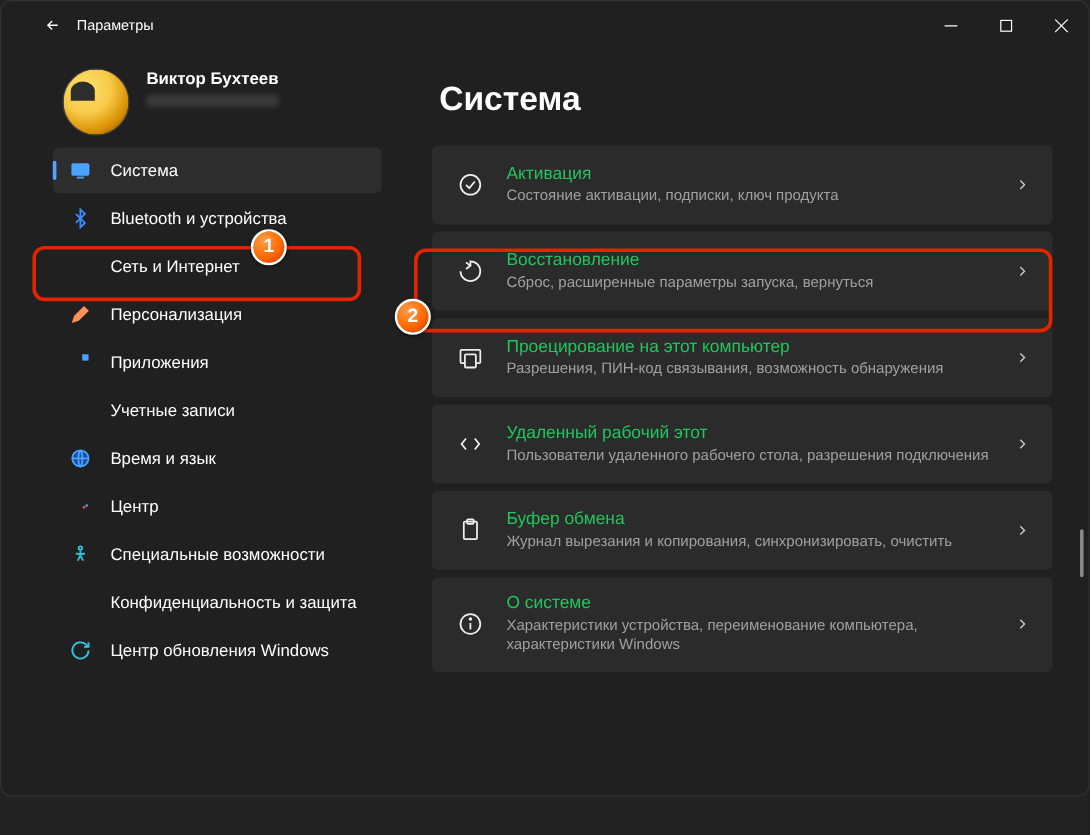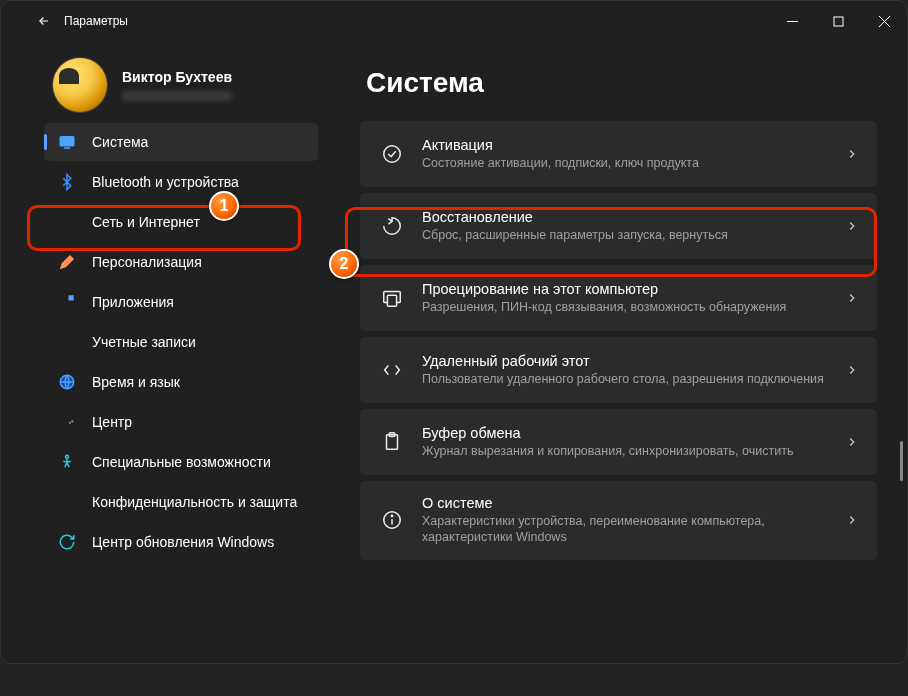--- a/index.html
+++ b/index.html
@@ -6,40 +6,40 @@
   body { background:#222; width:908px; height:696px; overflow:hidden; }
   .window { position:relative; width:908px; height:664px; background:#202020; border:1px solid #333; border-radius:10px; overflow:hidden;padding-left:15px; }
   .title-bar { display:flex; align-items:center; height:40px; padding-left:14px; color:#fff; font-size:12px; }
   .back-btn { width:28px; height:28px; display:flex; align-items:center; justify-content:center; color:#fff; margin-right:6px; border-radius:4px; }
   .title-bar .spacer { flex:1; }
   .win-controls { display:flex; }
   .win-btn { width:46px; height:40px; display:flex; align-items:center; justify-content:center; color:#fff; }
   .win-btn svg { stroke:#fff; }
   .body { display:flex; height:calc(100% - 40px); }
   .sidebar { width:314px; padding:8px 0 0 0; }
-  .profile { display:flex; align-items:center; padding:8px 20px 10px 36px; }
+  .profile { display:flex; padding:8px 20px 10px 36px; }
   .avatar { width:56px; height:56px; border-radius:50%; background:radial-gradient(circle at 35% 30%,#ffe36e 0%,#f7c948 40%,#d88f00 70%,#6b3b00 100%); margin-right:14px; position:relative; overflow:hidden; border:1px solid #444; }
   .avatar::after { content:""; position:absolute; left:6px; top:10px; width:20px; height:16px; background:#2d2d2d; border-radius:50% 50% 0 0; }
   .profile-name { color:#fff; font-size:14px; font-weight:600; }
   .profile-sub { background:#3a3a3a; width:110px; height:10px; border-radius:3px; margin-top:6px; filter:blur(2px); }
   .search { margin:18px 22px 16px 32px; display:flex; align-items:center; background:#2d2d2d; border-bottom:2px solid #888; border-radius:4px 4px 0 0; height:34px; padding:0 10px 0 10px; }
   .search input { flex:1; background:transparent; border:none; color:#ccc; font-size:14px; outline:none; }
   .search input::placeholder { color:#aaa; }
   .search-icon { color:#ccc; }
   .nav { padding-left:28px; padding-right:12px; }
   .nav-item { position:relative; display:flex; align-items:center; height:38px; padding-left:14px; color:#fff; font-size:14px; border-radius:5px; margin-bottom:2px; cursor:pointer; }
   .nav-item.active { background:#2d2d2d; }
   .nav-item.active::before { content:""; position:absolute; left:0; top:11px; bottom:11px; width:3px; background:#59a0ff; border-radius:2px; }
   .nav-icn { width:18px; height:18px; margin-right:16px; display:flex; align-items:center; justify-content:center; }
   .content { flex:1; padding:26px 30px 0 30px; overflow-y:auto; }
   .page-title { color:#fff; font-size:28px; font-weight:600; margin-bottom:22px; margin-left:6px; }
   .card { display:flex; align-items:center; background:#2b2b2b; border-radius:5px; padding:14px 18px; margin-bottom:6px; cursor:pointer; min-height:66px; }
   .card-icn { width:28px; display:flex; align-items:center; justify-content:center; color:#eee; margin-right:16px; }
   .card-text { flex:1; }
-  .card-title { color:#ffffff; font-size:14.5px; font-weight:400; }
+  .card-title { color:#22c55e; font-size:14.5px; font-weight:400; }
   .card-sub { color:#a0a0a0; font-size:12.5px; margin-top:2px; line-height:1.3; }
   .chevron { color:#ccc; margin-left:10px; }
   .hl-box-1 { position:absolute; pointer-events:none; border:3px solid #e32400; border-radius:10px; left:26px; top:204px; width:274px; height:46px; }
   .hl-box-2 { position:absolute; pointer-events:none; border:3px solid #e32400; border-radius:10px; left:344px; top:206px; width:532px; height:70px; }
   .badge { position:absolute; width:30px; height:30px; border-radius:50%; background:radial-gradient(circle at 35% 30%,#ff9d4d 0%,#ff6a00 55%,#c53300 100%); border:2px solid #fff; color:#fff; font-weight:700; display:flex; align-items:center; justify-content:center; font-size:16px; box-shadow:0 1px 3px rgba(0,0,0,.6); }
   .badge-1 { left:208px; top:190px; }
   .badge-2 { left:328px; top:248px; }
   .scroll-thumb { position:absolute; right:4px; top:440px; width:3px; height:40px; background:#888; border-radius:2px; }
   svg { display:block; }
 </style>

